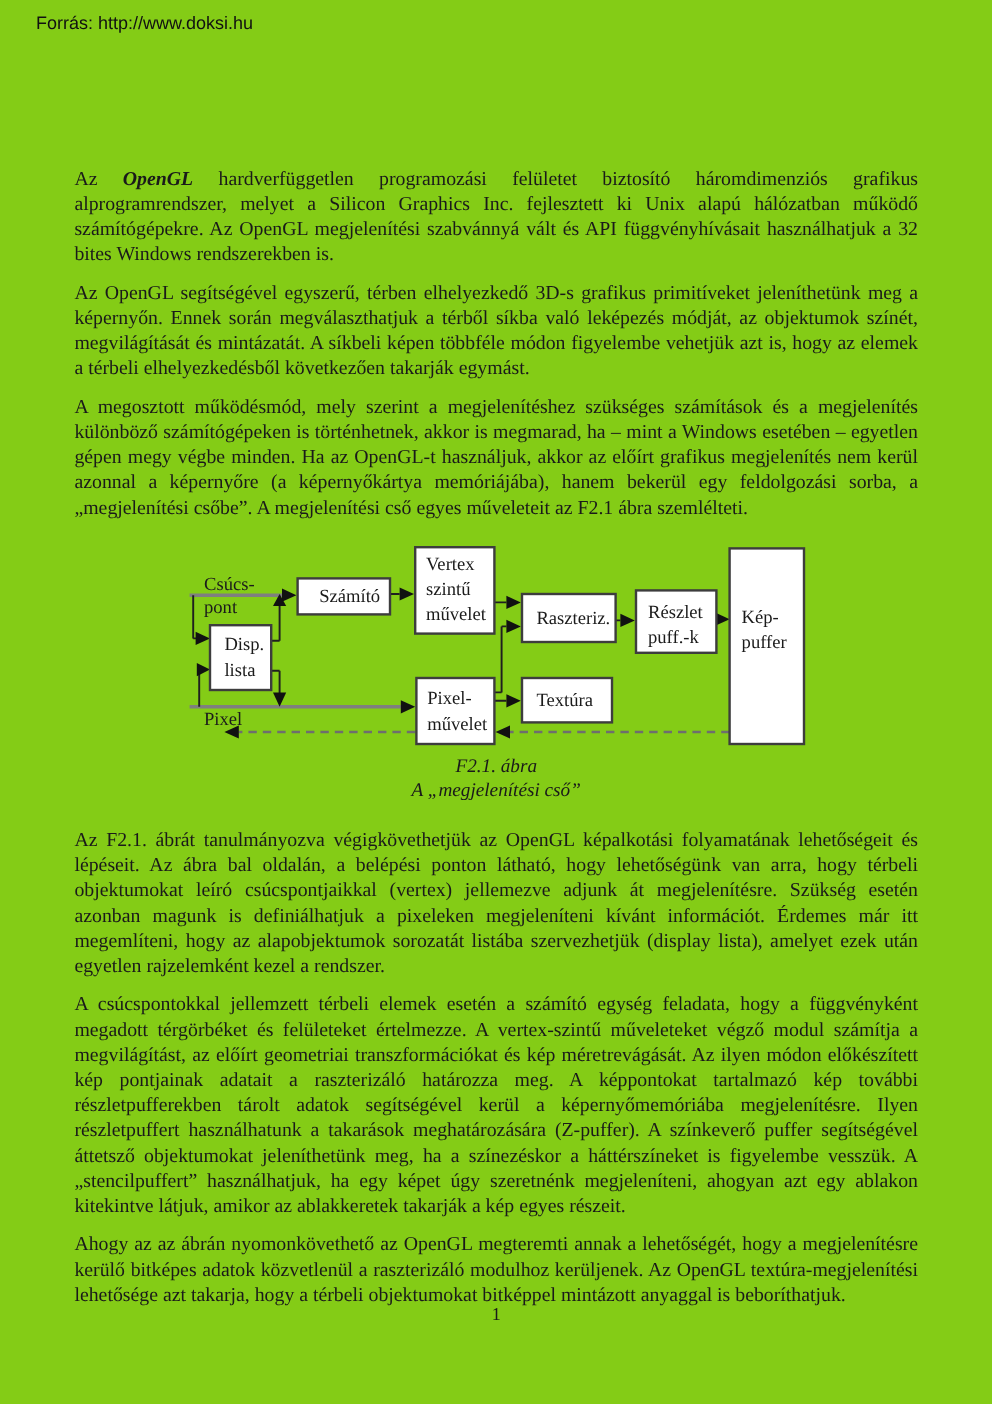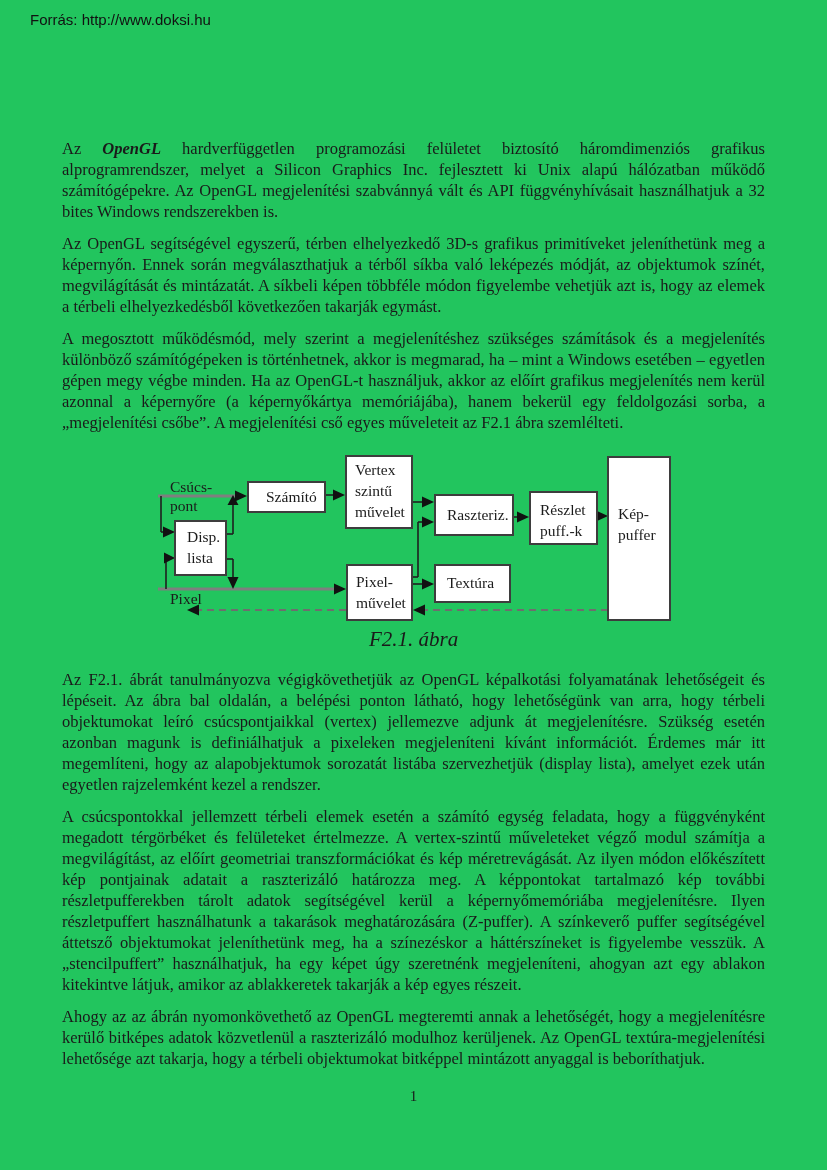--- a/index.html
+++ b/index.html
@@ -1,19 +1,19 @@
 <!DOCTYPE html>
 <html lang="hu"><head>
 <meta charset="utf-8">
 <style>
   html,body{margin:0;padding:0;background:#e8e8e8;}
   .page{
     position:relative;
     width:827px;height:1170px;
-    background:#22c55e;
+    background:#84cc16;
     margin:0 auto;
     font-family:"Liberation Serif", serif;
     color:#1a1a1a;
     overflow:hidden;
   }
   .source{
     position:absolute;left:30px;top:11px;
     font-family:"Liberation Sans", sans-serif;
     font-size:15px;color:#111111;
   }
@@ -29,21 +29,21 @@
     text-align:justify;
     hyphens:auto;-webkit-hyphens:auto;
   }
   .body-text p{margin:0 0 11px 0;}
   .run-i{}
   .run-bi{font-weight:bold;font-style:italic;}
   figure.pipeline{margin:14px 0 20px 0;}
   figure.pipeline svg{display:block;margin-left:78px;}
   figure.pipeline figcaption{
     margin-top:4px;text-align:center;
-    font-style:italic;font-size:21px;line-height:20px;
+    font-style:italic;font-size:16px;line-height:20px;
   }
   .page-number{
     position:absolute;left:0;top:1088px;width:827px;
     text-align:center;font-size:15px;
   }
   
   .node-box{fill:#ffffff;stroke:#3d3d3d;stroke-width:2;}
   .node-text{font-family:"Liberation Serif", serif;font-size:15.5px;fill:#1b1b1b;}
   .bus{stroke:#7f7f7f;stroke-width:3;fill:none;}
   .wire{stroke:#1f1f1f;stroke-width:1.6;fill:none;}
@@ -174,20 +174,21 @@
           <text class="node-text" x="30" y="45">Csúcs-</text>
           <text class="node-text" x="30" y="64">pont</text>
         </g>
         <g>
           <text class="node-text" x="30" y="157">Pixel</text>
         </g>
       </svg>
 
       <figcaption>
         <div>F2.1. ábra</div>
+        <div>A „megjelenítési cső”</div>
       </figcaption>
     </figure>
 
     <p><span>Az F2.1. ábrát tanulmányozva végigkövethetjük az OpenGL képalkotási folyamatának lehetőségeit és lépéseit. Az ábra bal oldalán, a belépési ponton látható, hogy lehetőségünk van arra, hogy térbeli objektumokat leíró csúcspontjaikkal (</span><span class="run-i">vertex</span><span>) jellemezve adjunk át megjelenítésre. Szükség esetén azonban magunk is definiálhatjuk a pixeleken megjeleníteni kívánt információt. Érdemes már itt megemlíteni, hogy az alapobjektumok sorozatát listába szervezhetjük (</span><span class="run-i">display lista</span><span>), amelyet ezek után egyetlen rajzelemként kezel a rendszer.</span></p>
     <p><span>A csúcspontokkal jellemzett térbeli elemek esetén a </span><span class="run-i">számító</span><span> egység feladata, hogy a függvényként megadott térgörbéket és felületeket értelmezze. A </span><span class="run-i">vertex-szintű műveleteket</span><span> végző modul számítja a megvilágítást, az előírt geometriai transzformációkat és kép méretrevágását. Az ilyen módon előkészített kép pontjainak adatait a </span><span class="run-i">raszterizáló</span><span> határozza meg. A képpontokat tartalmazó kép </span><span class="run-i">további részletpufferekben</span><span> tárolt adatok segítségével kerül a képernyőmemóriába megjelenítésre. Ilyen részletpuffert használhatunk a takarások meghatározására (Z-</span><span class="run-i">puffer</span><span>). A színkeverő puffer segítségével áttetsző objektumokat jeleníthetünk meg, ha a színezéskor a háttérszíneket is figyelembe vesszük. A „</span><span class="run-i">stencilpuffert</span><span>” használhatjuk, ha egy képet úgy szeretnénk megjeleníteni, ahogyan azt egy ablakon kitekintve látjuk, amikor az ablakkeretek takarják a kép egyes részeit.</span></p>
     <p><span>Ahogy az az ábrán nyomonkövethető az OpenGL megteremti annak a lehetőségét, hogy a megjelenítésre kerülő bitképes adatok közvetlenül a </span><span class="run-i">raszterizáló</span><span> modulhoz kerüljenek. Az OpenGL </span><span class="run-i">textúra</span><span>-megjelenítési lehetősége azt takarja, hogy a térbeli objektumokat bitképpel mintázott anyaggal is beboríthatjuk.</span></p>
   </div>
 
   <div class="page-number">1</div>
 

